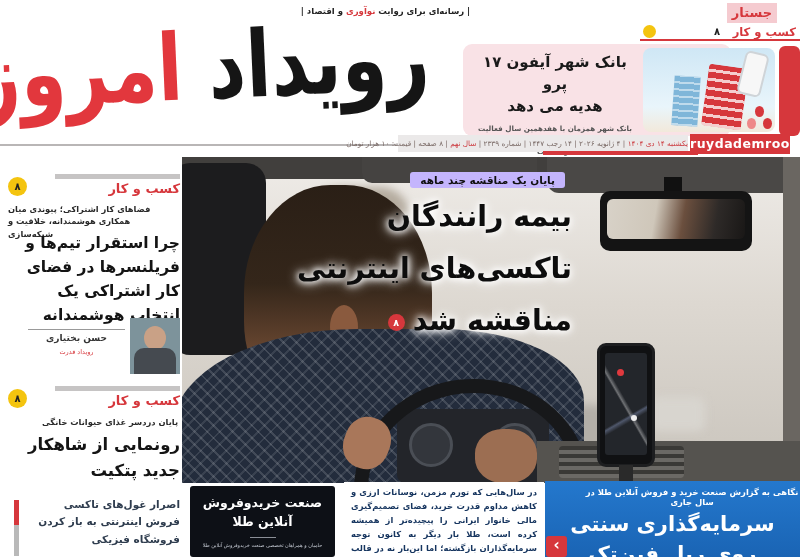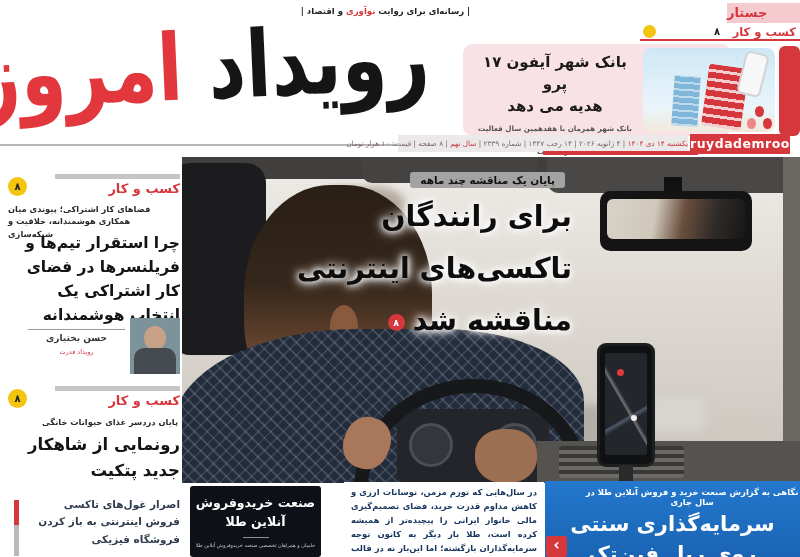--- a/index.html
+++ b/index.html
@@ -8,22 +8,22 @@
   .abs { position:absolute; }
   .rtl { direction:rtl; }
 
   
   .logo { left:0; top:-14px; width:478px; height:162px; text-align:center; white-space:nowrap;
           font-size:92px; font-weight:bold; line-height:160px; letter-spacing:-4px;
           transform:rotate(-2.5deg) scaleX(0.80); transform-origin:50% 60%; }
   .logo .black { color:#151515; } .logo .red { color:#e2373d; }
   .tagline { left:283px; top:6px; width:205px; font-size:8.5px; font-weight:bold; color:#222; text-align:center; }
   .tagline .accent { color:#d6373c;text-align:center; }
-  .corner-tag { left:727px; top:3px; width:73px; height:20px; background:#f5cbd0; color:#d6373c;
-                font-weight:bold; font-size:13px; line-height:20px; text-align:left; letter-spacing:3px; }
+  .corner-tag { left:727px; top:3px; width:50px; height:20px; background:#f5cbd0; color:#d6373c;
+                font-weight:bold; font-size:13px; line-height:20px; text-align:center; letter-spacing:3px; }
   .corner-row { left:640px; top:23px; width:160px; height:18px; border-bottom:2px solid #d6373c; }
   .corner-label { right:4px; top:2px; font-size:11.5px; font-weight:bold; color:#d6373c; }
   .corner-page  { right:80px; top:3px; font-size:10px; font-weight:bold; color:#222; }
   .corner-dot { left:3px; top:2px; width:13px; height:13px; border-radius:50%; background:#f4c40f; }
 
   
   .ad { left:463px; top:44px; width:268px; height:92px; background:#f9e2e6; border-radius:9px; }
   .ad-ribbon { left:779px; top:46px; width:21px; height:90px; background:#d6373c; border-radius:6px; }
   .ad-text { left:6px; top:8px; width:172px; text-align:center; }
   .ad-h { font-size:15px; font-weight:bold; color:#1a1a1a; line-height:1.45; }
@@ -103,30 +103,30 @@
            background:repeating-linear-gradient(180deg,#3a3936 0 4px,#6b6965 4px 8px); }
   .phone { left:415px; top:186px; width:58px; height:124px; background:#101113; border:3px solid #1d1e20; border-radius:9px; }
   .screen { left:5px; top:7px; width:42px; height:102px; background:#23262b; border-radius:3px;
             background-image:linear-gradient(60deg,transparent 46%,rgba(255,255,255,.35) 48%,transparent 52%),
                              linear-gradient(150deg,transparent 60%,rgba(180,200,255,.3) 62%,transparent 66%); }
   .pin-r { left:12px; top:16px; width:7px; height:7px; border-radius:50%; background:#e0393e; }
   .pin-w { left:26px; top:62px; width:6px; height:6px; border-radius:50%; background:#eee; }
   .mount { left:437px; top:308px; width:14px; height:18px; background:#2a2a2a; }
 
   
-  .pill { right:235px; top:172px; background:#a3a3a3; border-radius:3px; padding:2px 10px;
+  .pill { right:235px; top:172px; background:#c4b5fd; border-radius:3px; padding:2px 10px;
           font-size:10.5px; font-weight:bold; color:#111; }
   .main-head { right:228px; top:191px; width:350px; text-align:right; direction:rtl;
                font-size:28.5px; font-weight:bold; color:#0d0d0d; line-height:1.82;
                text-shadow:0 0 6px #fff,0 0 10px #fff,0 0 14px rgba(255,255,255,.9); }
   .badge { display:inline-block; width:17px; height:17px; border-radius:50%; background:#d6373c; color:#fff;
            font-size:9.5px; line-height:17px; text-align:center; vertical-align:4px; margin-right:8px; text-shadow:none; }
 
   
-  .dark-box { left:190px; top:486px; width:131px; height:71px; background:#0d1016; border-radius:3px; text-align:center; }
+  .dark-box { left:190px; top:486px; width:145px; height:71px; background:#0d1016; border-radius:3px; text-align:center; }
   .dark-title { margin-top:7px; font-size:12.5px; font-weight:bold; color:#fff; line-height:1.55; }
   .dark-div { width:26px; height:1px; background:#8b8f97; margin:5px auto 4px; }
   .dark-sub { font-size:5px; color:#c4c9d2; }
   .body-box { left:344px; top:482px; width:200px; height:75px; background:#fff; padding:4px 7px;
               font-size:8.4px; font-weight:bold; color:#16355f; text-align:justify; direction:rtl; line-height:1.66; }
   .blue-box { left:545px; top:481px; width:255px; height:76px; text-align:center;
               background:linear-gradient(180deg,#2478cd 0%,#1a64b4 100%); }
   .blue-kick { margin-top:6px; font-size:8.4px; font-weight:bold; color:#fff;padding-left:39px; }
   .blue-head { margin-top:2px; font-size:21px; font-weight:bold; color:#fff; line-height:1.45; }
   .arrow-btn { left:546px; top:536px; width:21px; height:21px; background:#d6373c; color:#fff; border-radius:3px;
@@ -239,21 +239,21 @@
       <div class="abs screen">
         <div class="abs pin-r"></div>
         <div class="abs pin-w"></div>
       </div>
     </div>
     <div class="abs mount"></div>
   </div>
 
   <div class="abs pill rtl">پایان یک مناقشه چند ماهه</div>
   <div class="abs main-head">
-    <div>برای رانندگان</div>
+    <div>بیمه رانندگان</div>
     <div>تاکسی‌های اینترنتی</div>
     <div><span>مناقشه شد</span><span class="badge">۸</span></div>
   </div>
 
   <div class="abs dark-box rtl">
     <div class="dark-title">
       <div>صنعت خریدوفروش</div>
       <div>آنلاین طلا</div>
     </div>
     <div class="dark-div"></div>

